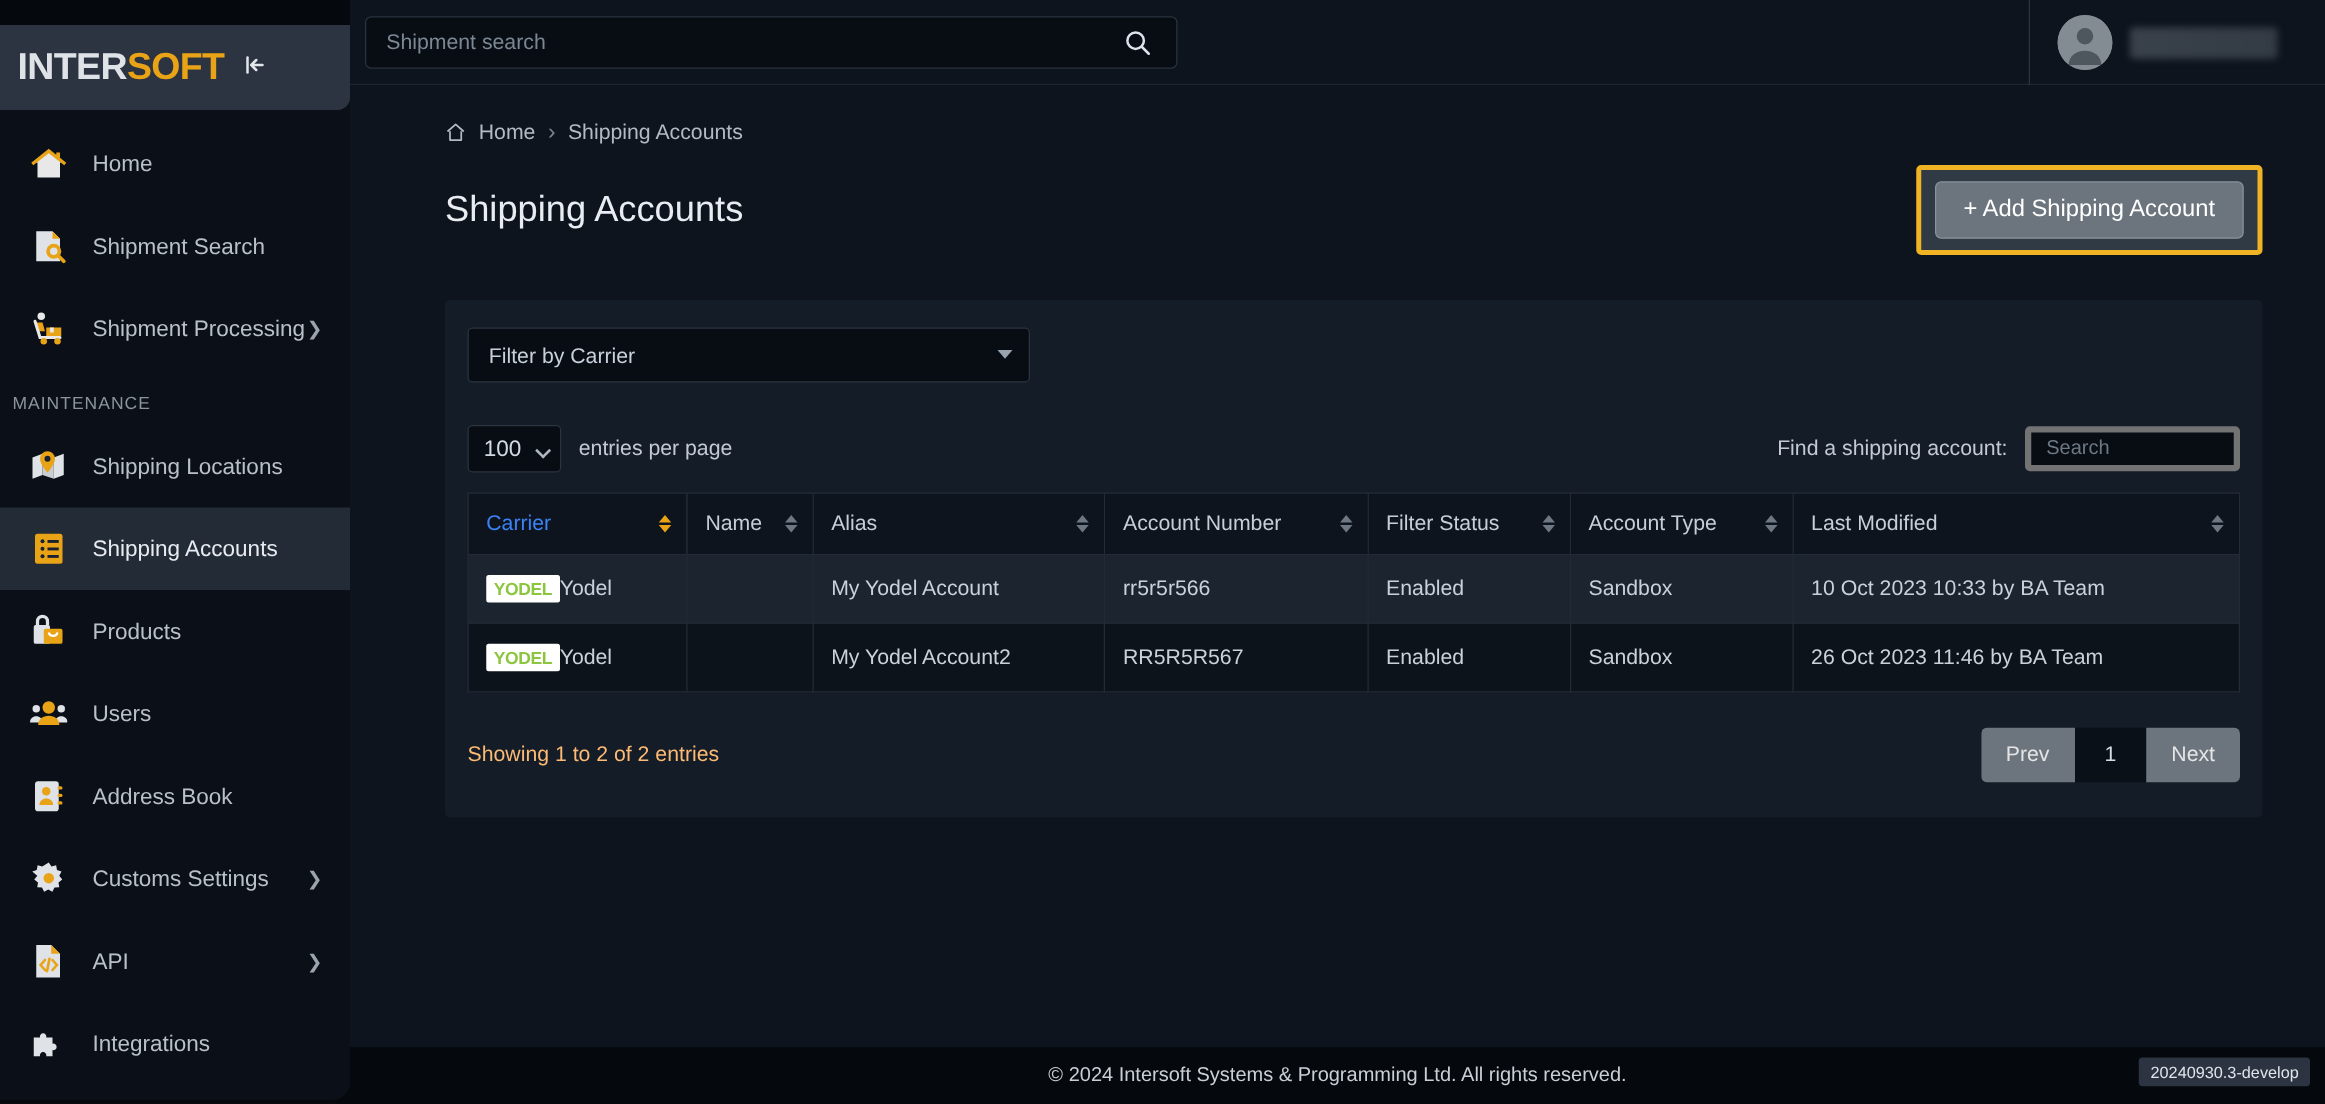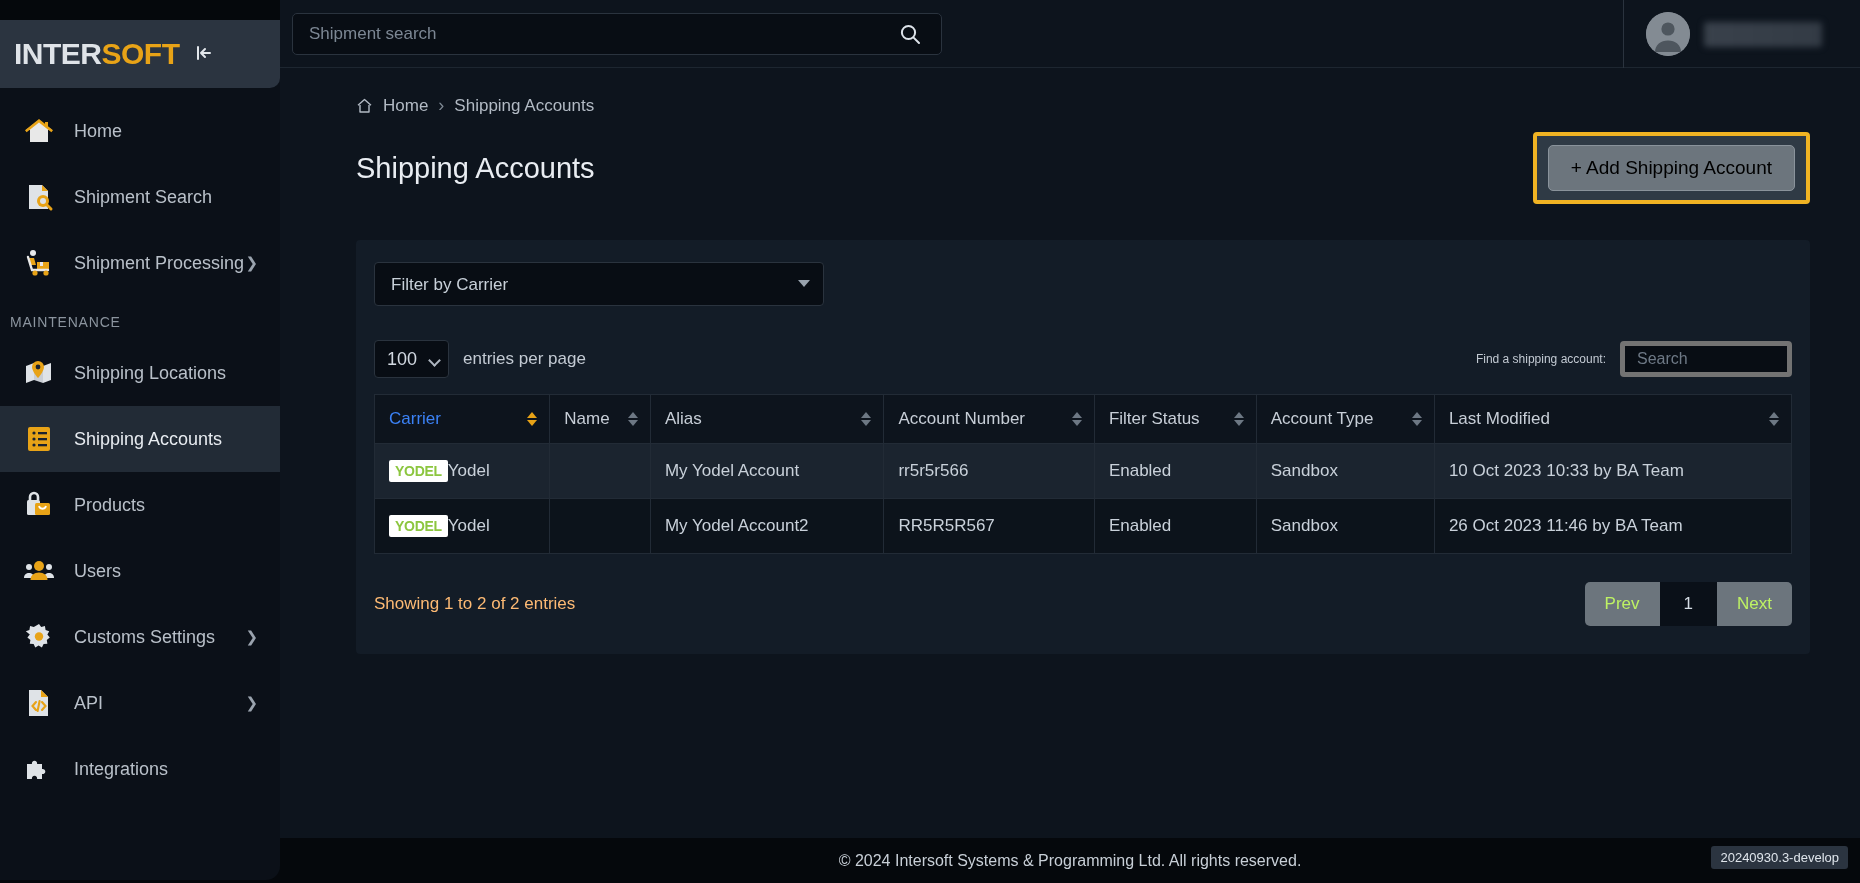--- a/index.html
+++ b/index.html
@@ -91,21 +91,21 @@
   .crumb-sep { color: #7d8893; font-size: 18px; }
   .crumb-current { color: #b2bac4; }
 
   .title-row { display: flex; align-items: center; justify-content: space-between;
                padding: 16px 50px 0 76px; }
   .page-title { font-size: 29px; color: #e9edf2; font-weight: normal; }
 
   .highlight-box { border: 4px solid #f0b323; border-radius: 4px; padding: 9px 11px; background: #2f3a45; }
   .add-btn {
     background: #6c757d; border: 1px solid #8a939b; border-radius: 5px;
-    color: #000000; font-size: 19px; font-family: inherit;
+    color: #ffffff; font-size: 19px; font-family: inherit;
     padding: 11px 22px; cursor: pointer; white-space: nowrap;
   }
 
   .panel {
     margin: 36px 50px 0 76px; background: #131c27;
     border-radius: 4px; padding: 22px 18px 28px 18px;
   }
   .filter-select-wrap { position: relative; width: 450px; }
   .filter-select {
     width: 450px; height: 44px; background: #080d14;
@@ -124,21 +124,21 @@
   .pp-select {
     background: #080d14; border: 1px solid #2a333e; border-radius: 4px;
     color: #d2d9e1; font-size: 18px; font-family: inherit;
     height: 38px; padding: 0 30px 0 12px; appearance: none; cursor: pointer;
   }
   .pp-caret { position: absolute; right: 10px; top: 16px; pointer-events: none;
               width: 9px; height: 9px; border-right: 2px solid #aeb6c0;
               border-bottom: 2px solid #aeb6c0; transform: rotate(45deg); }
   .pp-label { color: #c3cad3; font-size: 17px; }
   .find-box { display: flex; align-items: center; gap: 14px; }
-  .find-label { color: #c3cad3; font-size: 12px; }
+  .find-label { color: #c3cad3; font-size: 17px; }
   .find-input {
     width: 172px; height: 36px; background: #080d14;
     border: 5px solid #737373; border-radius: 4px; outline: none;
     color: #ccd4dd; font-size: 16px; font-family: inherit; padding: 0 12px;
   }
   .find-input::placeholder { color: #6e7986; }
 
   table { width: 100%; border-collapse: collapse; margin-top: 16px; }
   thead th {
     background: #0d141d; color: #c7ced7; font-size: 17px; font-weight: normal;
@@ -166,21 +166,21 @@
                 font-size: 14px; padding: 3px 6px; border-radius: 2px;
                 letter-spacing: -0.3px; font-family: "Liberation Sans", sans-serif; }
   .name-blur { width: 118px; height: 21px; border-radius: 2px;
                background: linear-gradient(90deg,#39414b,#2f3views); background: #39414b;
                filter: blur(4px); }
 
   .table-footer { display: flex; align-items: center; justify-content: space-between;
                   margin-top: 28px; }
   .showing { color: #fdba74; font-size: 17px; }
   .pager { display: flex; border-radius: 5px; overflow: hidden; }
-  .pg-btn { background: #6c757d; color: #bef264; font-size: 17px;
+  .pg-btn { background: #6c757d; color: #e5e5e5; font-size: 17px;
             border: none; padding: 12px 20px; cursor: pointer; font-family: inherit; }
   .pg-num { background: #0a1018; color: #d6dde5; font-size: 17px;
             border: none; padding: 12px 24px; cursor: pointer; font-family: inherit; }
 
   
   .footer {
     position: absolute; left: 280px; bottom: 0; right: 0; height: 45px;
     background: #05080c; display: flex; align-items: center; justify-content: center;
     color: #c8cfd7; font-size: 16px;
   }
@@ -300,20 +300,33 @@
               <path d="M0 19c0-3.2 2.2-5 5-5s5 1.8 5 5z" fill="#dfe3e7"></path>
               <circle cx="25" cy="8" r="3" fill="#dfe3e7"></circle>
               <path d="M20 19c0-3.2 2.2-5 5-5s5 1.8 5 5z" fill="#dfe3e7"></path>
               <circle cx="15" cy="7" r="5" fill="#e8a317"></circle>
               <path d="M6.5 21c0-4.7 3.6-7.5 8.5-7.5s8.5 2.8 8.5 7.5z" fill="#e8a317"></path>
             </svg>
         </span>
         <span class="nav-label">Users</span>
       </div>
 
+      <div class="nav-item">
+        <span class="nav-ico">
+          <svg width="28" height="28" viewBox="0 0 28 28">
+              <rect x="3" y="2" width="19" height="24" rx="2.5" fill="#dfe3e7"></rect>
+              <circle cx="12" cy="10" r="3.4" fill="#e8a317"></circle>
+              <path d="M6.5 21c0-3.2 2.6-5.2 5.5-5.2s5.5 2 5.5 5.2z" fill="#e8a317"></path>
+              <rect x="21" y="6" width="4" height="2.6" rx="1.3" fill="#e8a317"></rect>
+              <rect x="21" y="12" width="4" height="2.6" rx="1.3" fill="#e8a317"></rect>
+              <rect x="21" y="18" width="4" height="2.6" rx="1.3" fill="#e8a317"></rect>
+            </svg>
+        </span>
+        <span class="nav-label">Address Book</span>
+      </div>
 
       <div class="nav-item">
         <span class="nav-ico">
           <svg width="28" height="28" viewBox="0 0 28 28">
               <path d="M14 1l2.2 3.1 3.7-1 .7 3.8 3.6 1.3-1.8 3.4 2.4 3-3 2.4.6 3.8-3.8.2-1.7 3.4-3.3-1.9-3.3 1.9-1.7-3.4-3.8-.2.6-3.8-3-2.4 2.4-3L.8 8.2l3.6-1.3.7-3.8 3.7 1z" fill="#dfe3e7"></path>
               <circle cx="14" cy="13.5" r="4.2" fill="#e8a317"></circle>
             </svg>
         </span>
         <span class="nav-label">Customs Settings</span>
         <span class="nav-chev">❯</span>

